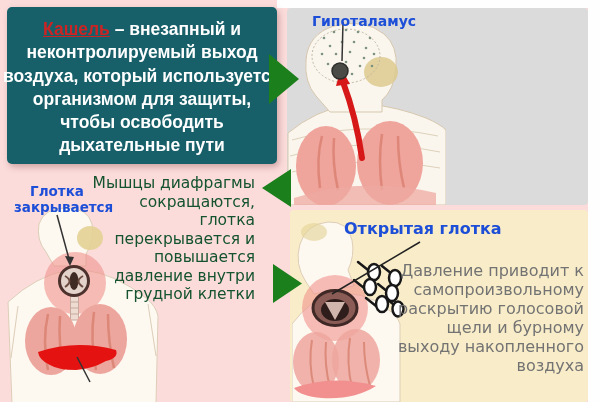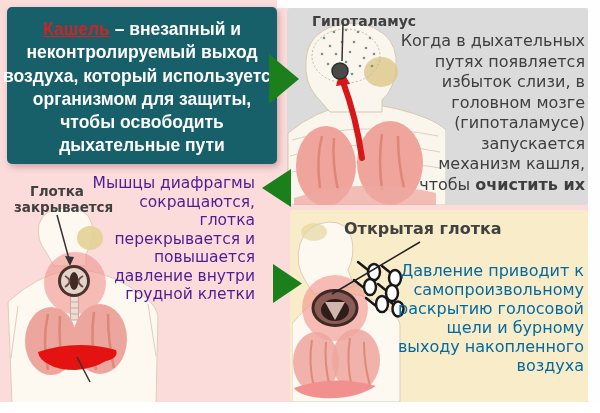--- a/index.html
+++ b/index.html
@@ -24,23 +24,23 @@
   .def-text{
     white-space:pre;text-align:center;margin-top:11px;
     font-family:"Liberation Sans",sans-serif;font-weight:bold;
     font-size:17.5px;line-height:23.3px;color:#ffffff;
   }
   .def-term{color:#cc2424;text-decoration:underline;}
   .def-em{}
   .txt{position:absolute;white-space:pre;text-align:right;z-index:6;}
   .txt-hypo{right:15px;top:31px;font-size:16px;line-height:20.5px;color:#3e3e3e;}
   .txt-hypo .em{font-weight:bold;}
-  .txt-compress{right:345px;top:174px;font-size:15.5px;line-height:18.5px;color:#4c1d95;}
-  .txt-release{right:16px;top:261px;font-size:16px;line-height:19px;color:#0369a1;}
-  .lbl{position:absolute;font-weight:bold;color:#404040;z-index:6;white-space:pre;}
+  .txt-compress{right:345px;top:174px;font-size:15.5px;line-height:18.5px;color:#14532d;}
+  .txt-release{right:16px;top:261px;font-size:16px;line-height:19px;color:#737373;}
+  .lbl{position:absolute;font-weight:bold;color:#1d4ed8;z-index:6;white-space:pre;}
   .lbl-hypo{left:312px;top:13px;font-size:14px;}
   .lbl-throat{left:14px;top:184px;width:86px;text-align:center;font-size:13.5px;line-height:15.5px;}
   .lbl-diaphragm{left:52px;top:384px;font-size:14px;}
   .lbl-open{left:344px;top:219px;font-size:16px;}
   
   .arrow{position:absolute;z-index:5;}
   .a1{left:269px;top:54px;}
   .a2{left:262px;top:169px;}
   .a3{left:273px;top:264px;}
   .fig{position:absolute;}
@@ -202,28 +202,20 @@
   </svg>
   <svg class="arrow a3" width="29" height="39" viewBox="0 0 29 39">
     <polygon points="0,0 29,19.5 0,39" fill="#1b7f1b"></polygon>
   </svg>
 
   <div class="lbl lbl-hypo">Гипоталамус</div>
   <div class="lbl lbl-throat">Глотка
 закрывается</div>
   <div class="lbl lbl-open">Открытая глотка</div>
 
-  <div class="txt txt-hypo"><span>Когда в дыхательных
-путях появляется
-избыток слизи, в
-головном мозге
-(гипоталамусе)
-запускается
-механизм кашля,
-чтобы </span><span class="em">очистить их</span></div>
   <div class="txt txt-compress">Мышцы диафрагмы
 сокращаются,
 глотка
 перекрывается и
 повышается
 давление внутри
 грудной клетки</div>
   <div class="txt txt-release">Давление приводит к
 самопроизвольному
 раскрытию голосовой

